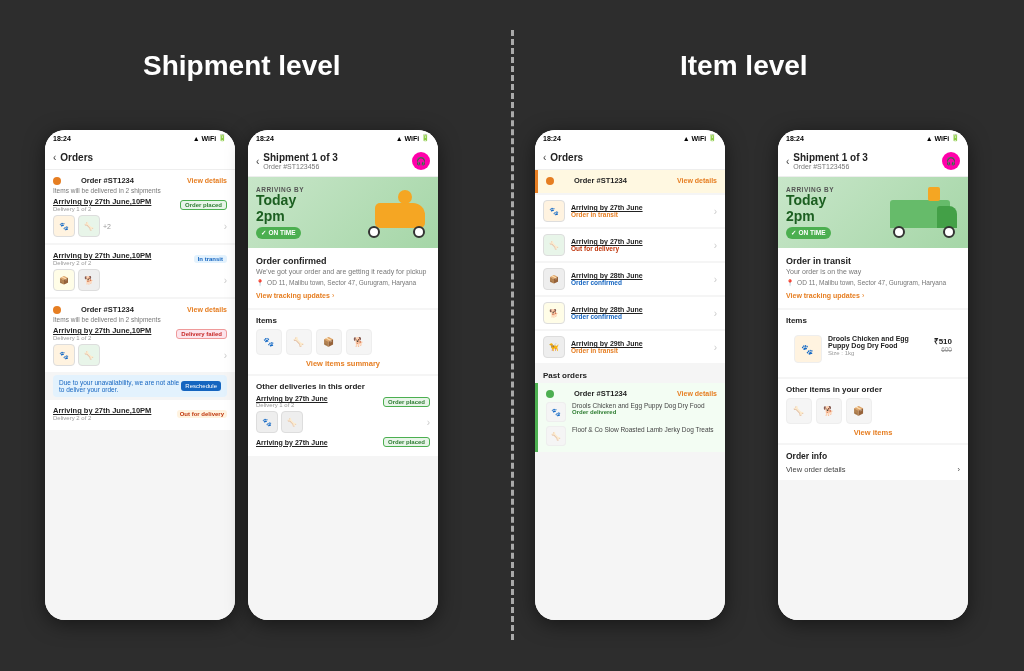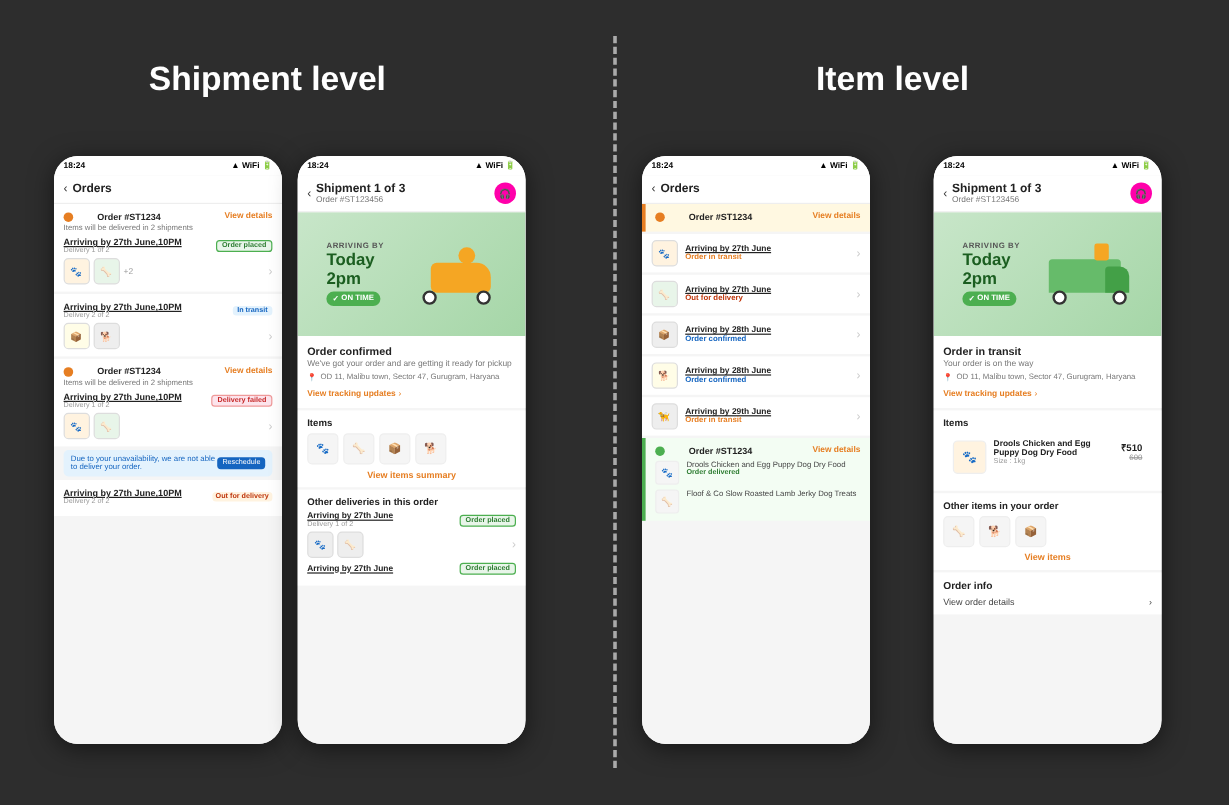--- a/index.html
+++ b/index.html
@@ -14,21 +14,21 @@
 
     
     .section-title {
       position: absolute;
       top: 50px;
       font-size: 28px;
       font-weight: 700;
       color: #fff;
       text-align: center;
     }
-    .title-shipment { left: 124px; text-align: center; }
+    .title-shipment { left: 143px; text-align: center; }
     .title-item { left: 680px; }
 
     
     .divider {
       position: absolute;
       left: 511px;
       top: 30px;
       height: 610px;
       border-left: 3px dashed #aaa;
     }
@@ -176,21 +176,21 @@
       color: #fff;
       font-size: 6px;
       padding: 2px 4px;
       border-radius: 3px;
       white-space: nowrap;
     }
 
     
     .hero-banner {
       background: linear-gradient(135deg, #c8e6c9 0%, #a5d6a7 100%);
-      padding: 24px;
+      padding: 8px;
       display: flex;
       align-items: center;
       justify-content: flex-end;
       margin-bottom: 0;
       position: relative;
       min-height: 70px;
     }
     .hero-left { flex: 1; }
     .arriving-label { font-size: 6.5px; color: #555; font-weight: 600; text-transform: uppercase; letter-spacing: 0.5px; }
     .arriving-time { font-size: 16px; font-weight: 800; color: #1b5e20; line-height: 1.1; }
@@ -579,20 +579,21 @@
     </div>
     <div class="transit-item-row">
       <div class="item-thumb">🦮</div>
       <div style="flex:1;">
         <div class="delivery-date" style="font-size:7px;">Arriving by 29th June</div>
         <div class="transit-status">Order in transit</div>
       </div>
       <span style="color:#ccc;font-size:10px;">›</span>
     </div>
 
+    <div class="section-label">Past orders</div>
 
     <div class="past-order-card" style="background:#f3fdf3;border-left:3px solid #4caf50;">
       <div class="order-header">
         <div class="order-id">
           <div class="order-dot" style="background:#4caf50;"></div>
           <span>Order #ST1234</span>
         </div>
         <span class="view-details">View details</span>
       </div>
       <div class="past-item-row">

